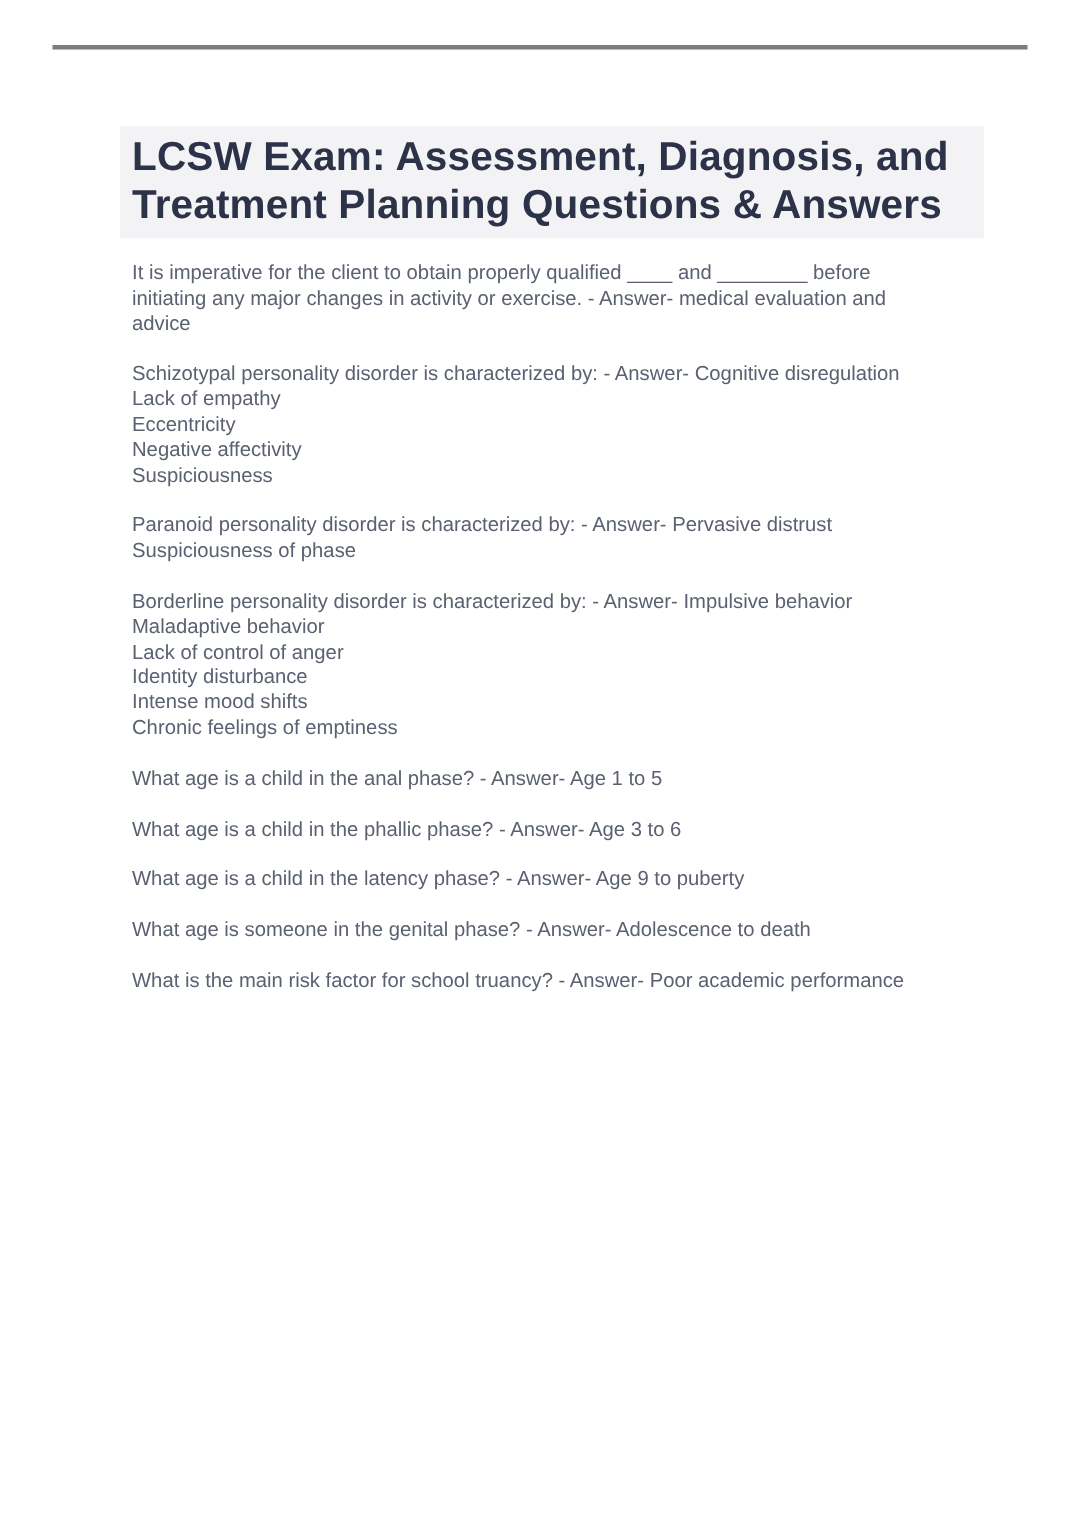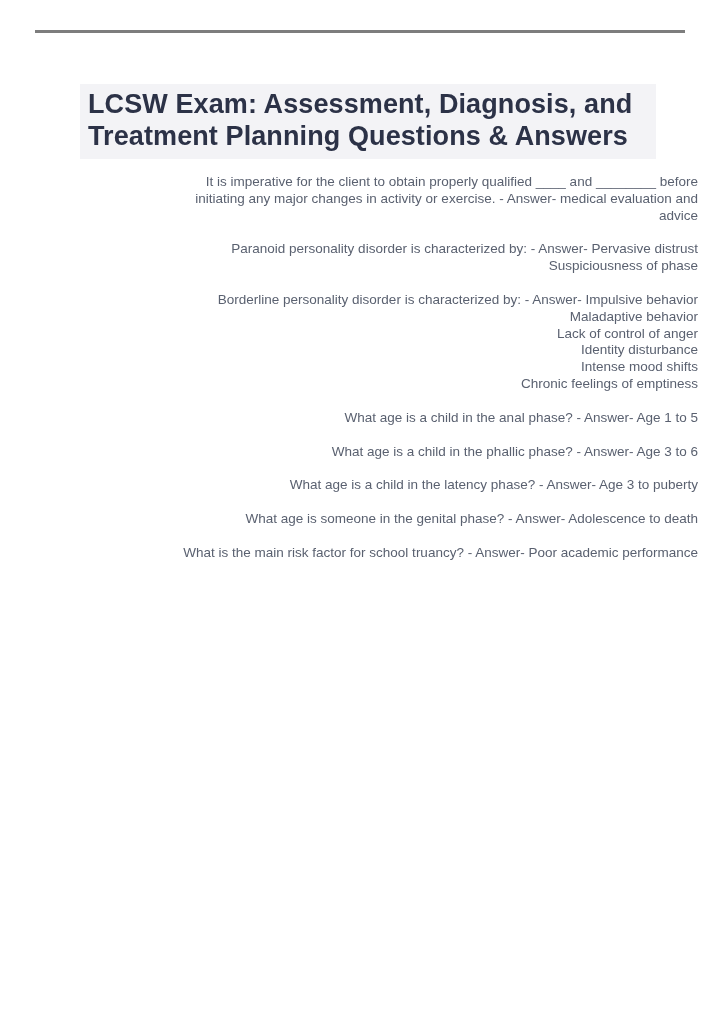--- a/index.html
+++ b/index.html
@@ -44,42 +44,46 @@
   .paragraphs {
     width: 610px;
     padding-left: 8px;
   }
   .para {
     white-space: pre-line;
     color: #5a6170;
     font-size: 13.5px;
     line-height: 16.8px;
     margin: 0 0 17px 0;
-    text-align: right;
   }
 </style>
 </head>
 <body>
 
 <div class="page">
   <div class="top-rule"></div>
   <div class="content">
     <h1 class="doc-title">LCSW Exam: Assessment, Diagnosis, and Treatment Planning Questions &amp; Answers</h1>
     <div class="paragraphs">
       <p class="para">It is imperative for the client to obtain properly qualified ____ and ________ before
 initiating any major changes in activity or exercise. - Answer- medical evaluation and
 advice</p>
+      <p class="para">Schizotypal personality disorder is characterized by: - Answer- Cognitive disregulation
+Lack of empathy
+Eccentricity
+Negative affectivity
+Suspiciousness</p>
       <p class="para">Paranoid personality disorder is characterized by: - Answer- Pervasive distrust
 Suspiciousness of phase</p>
       <p class="para">Borderline personality disorder is characterized by: - Answer- Impulsive behavior
 Maladaptive behavior
 Lack of control of anger
 Identity disturbance
 Intense mood shifts
 Chronic feelings of emptiness</p>
       <p class="para">What age is a child in the anal phase? - Answer- Age 1 to 5</p>
       <p class="para">What age is a child in the phallic phase? - Answer- Age 3 to 6</p>
-      <p class="para">What age is a child in the latency phase? - Answer- Age 3 to puberty</p>
+      <p class="para">What age is a child in the latency phase? - Answer- Age 9 to puberty</p>
       <p class="para">What age is someone in the genital phase? - Answer- Adolescence to death</p>
       <p class="para">What is the main risk factor for school truancy? - Answer- Poor academic performance</p>
     </div>
   </div>
 </div>
 
 </body></html>

